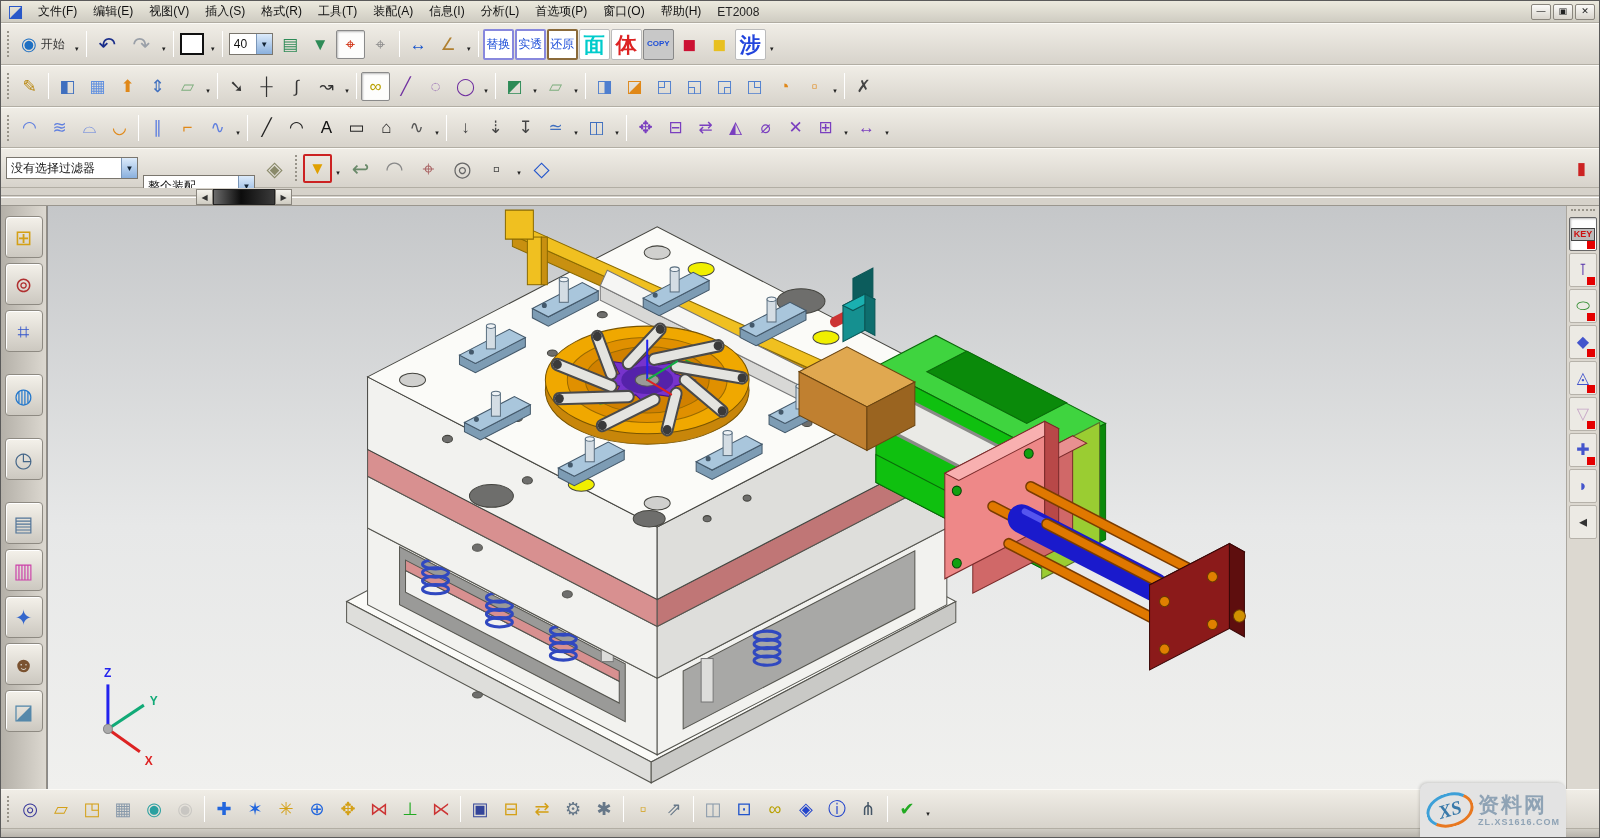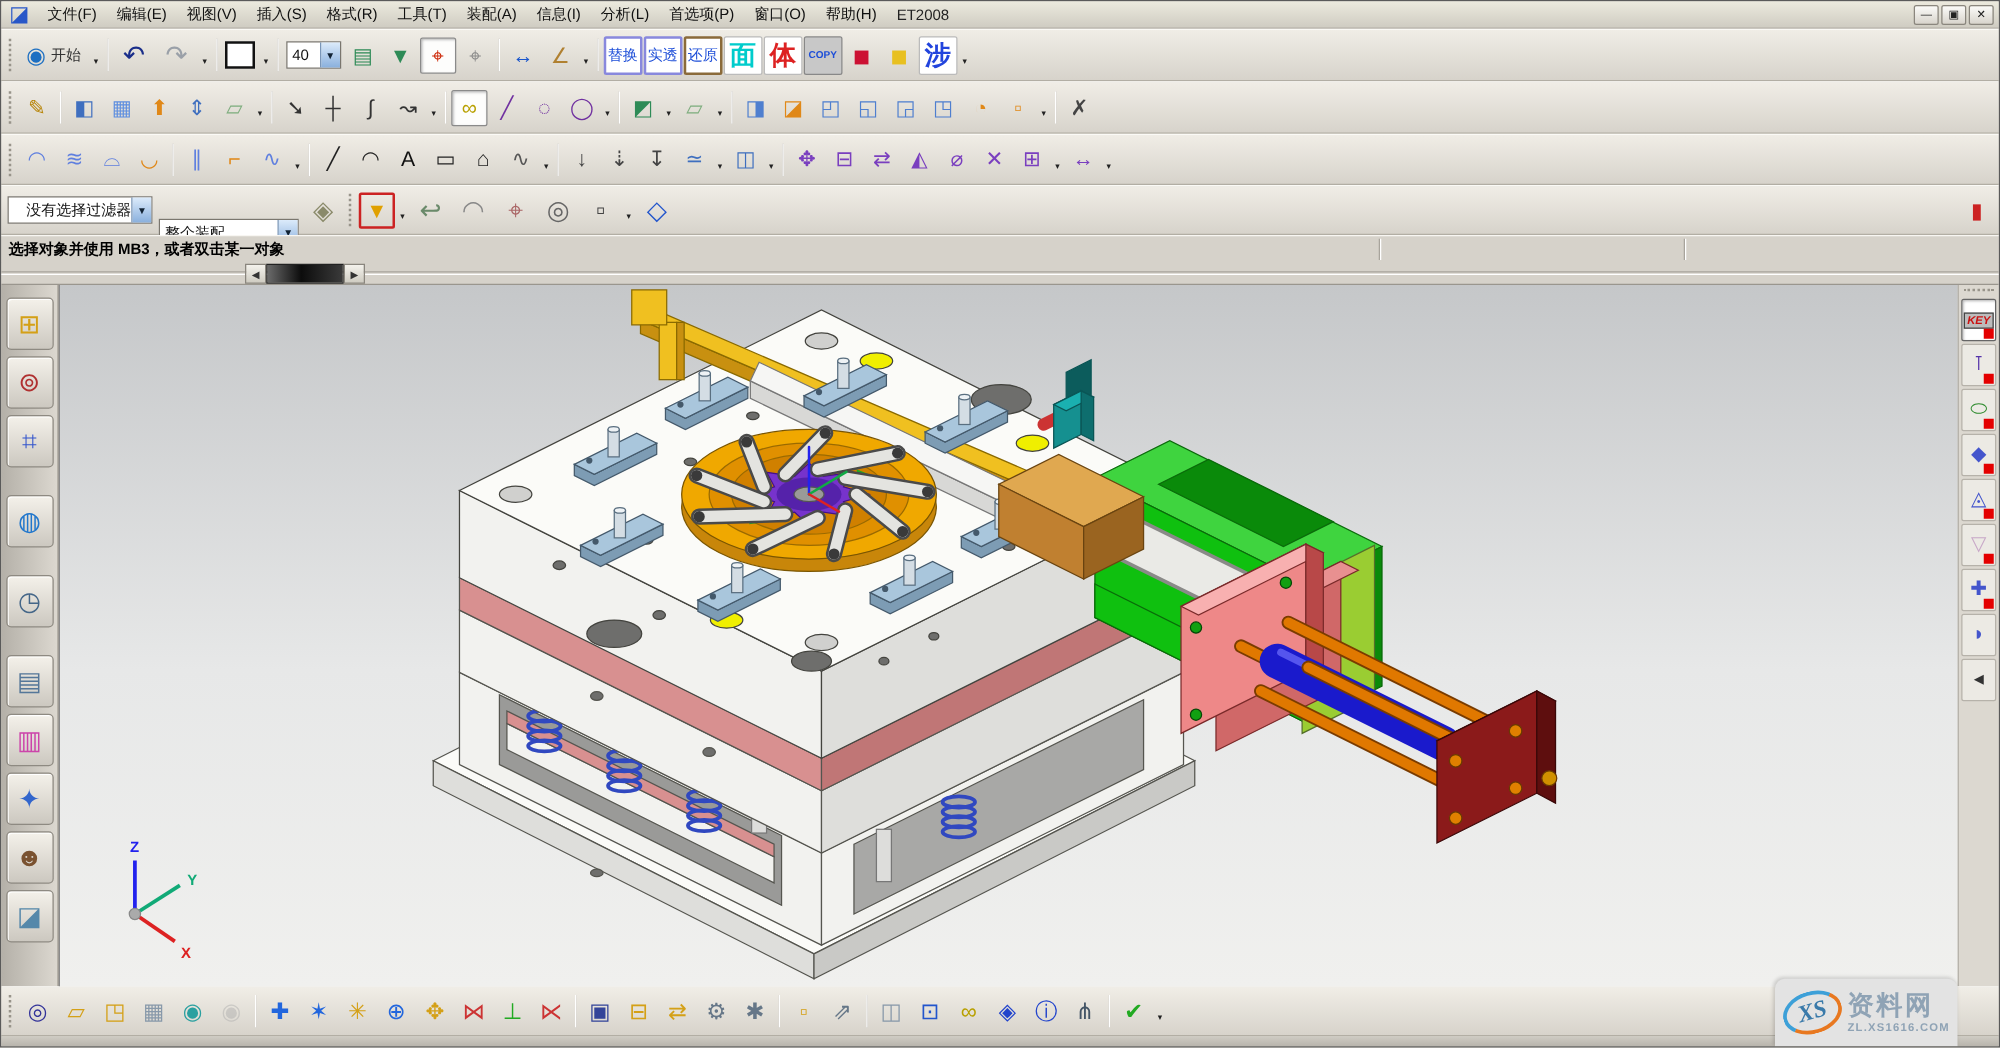--- a/index.html
+++ b/index.html
@@ -368,21 +368,21 @@
       <div class="tbtn">
         <span class="g" style="color: rgb(122, 63, 191);">⊞</span>
       </div>
       <div class="drop">▾</div>
       <div class="tbtn">
         <span class="g" style="color: rgb(122, 63, 191);">↔</span>
       </div>
       <div class="drop">▾</div>
     </div>
   <div class="trow selbar">
-      <div class="selectbox" style="width: 116px; text-align: right;">
+      <div class="selectbox" style="width: 132px;">
         <span class="val">没有选择过滤器</span>
         <span class="selar">▼</span>
       </div>
       <div class="selectbox" style="width: 112px; margin-top: 36px;">
         <span class="val">整个装配</span>
         <span class="selar">▼</span>
       </div>
       <div class="tbtn big">
         <span class="g" style="color: rgb(138, 138, 106);">◈</span>
       </div>
@@ -409,25 +409,20 @@
       <div class="drop">▾</div>
       <div class="tbtn big">
         <span class="g" style="color: rgb(34, 85, 204);">◇</span>
       </div>
       <div class="spacer"></div>
       <div class="tbtn">
         <span class="g" style="color: rgb(204, 34, 34);">▮</span>
       </div>
     </div>
 
-  <div class="statusbar">
-    <span>选择对象并使用 MB3，或者双击某一对象</span>
-    <div class="scell" style="left:1102px"></div>
-    <div class="scell" style="left:1346px"></div>
-  </div>
 
   <div class="scrollstrip">
     <div class="strack"></div>
     <div class="sctl">
       <div class="sarrow">◀</div>
       <div class="shandle"></div>
       <div class="sarrow">▶</div>
     </div>
   </div>
 
@@ -694,21 +689,21 @@
           <text x="56" y="455" font-size="12" fill="#2222ee" stroke="none" font-weight="bold">Z</text>
           <text x="102" y="482" font-size="12" fill="#11aa77" stroke="none" font-weight="bold">Y</text>
           <text x="97" y="540" font-size="12" fill="#dd2222" stroke="none" font-weight="bold">X</text>
         </g>
       </svg>
     </div>
 
     <div class="rightrail">
         <div class="hgrip"></div>
         <div class="tbtn pressed">
-          <span class="keytext" style="color: rgb(204, 17, 17); font-style: italic;">KEY</span>
+          <span class="keytext" style="color: rgb(204, 17, 17);">KEY</span>
           <span class="flag"></span>
         </div>
         <div class="tbtn">
           <span class="g" style="color: rgb(85, 51, 170);">⊺</span>
           <span class="flag"></span>
         </div>
         <div class="tbtn">
           <span class="g" style="color: rgb(46, 139, 46);">⬭</span>
           <span class="flag"></span>
         </div>

